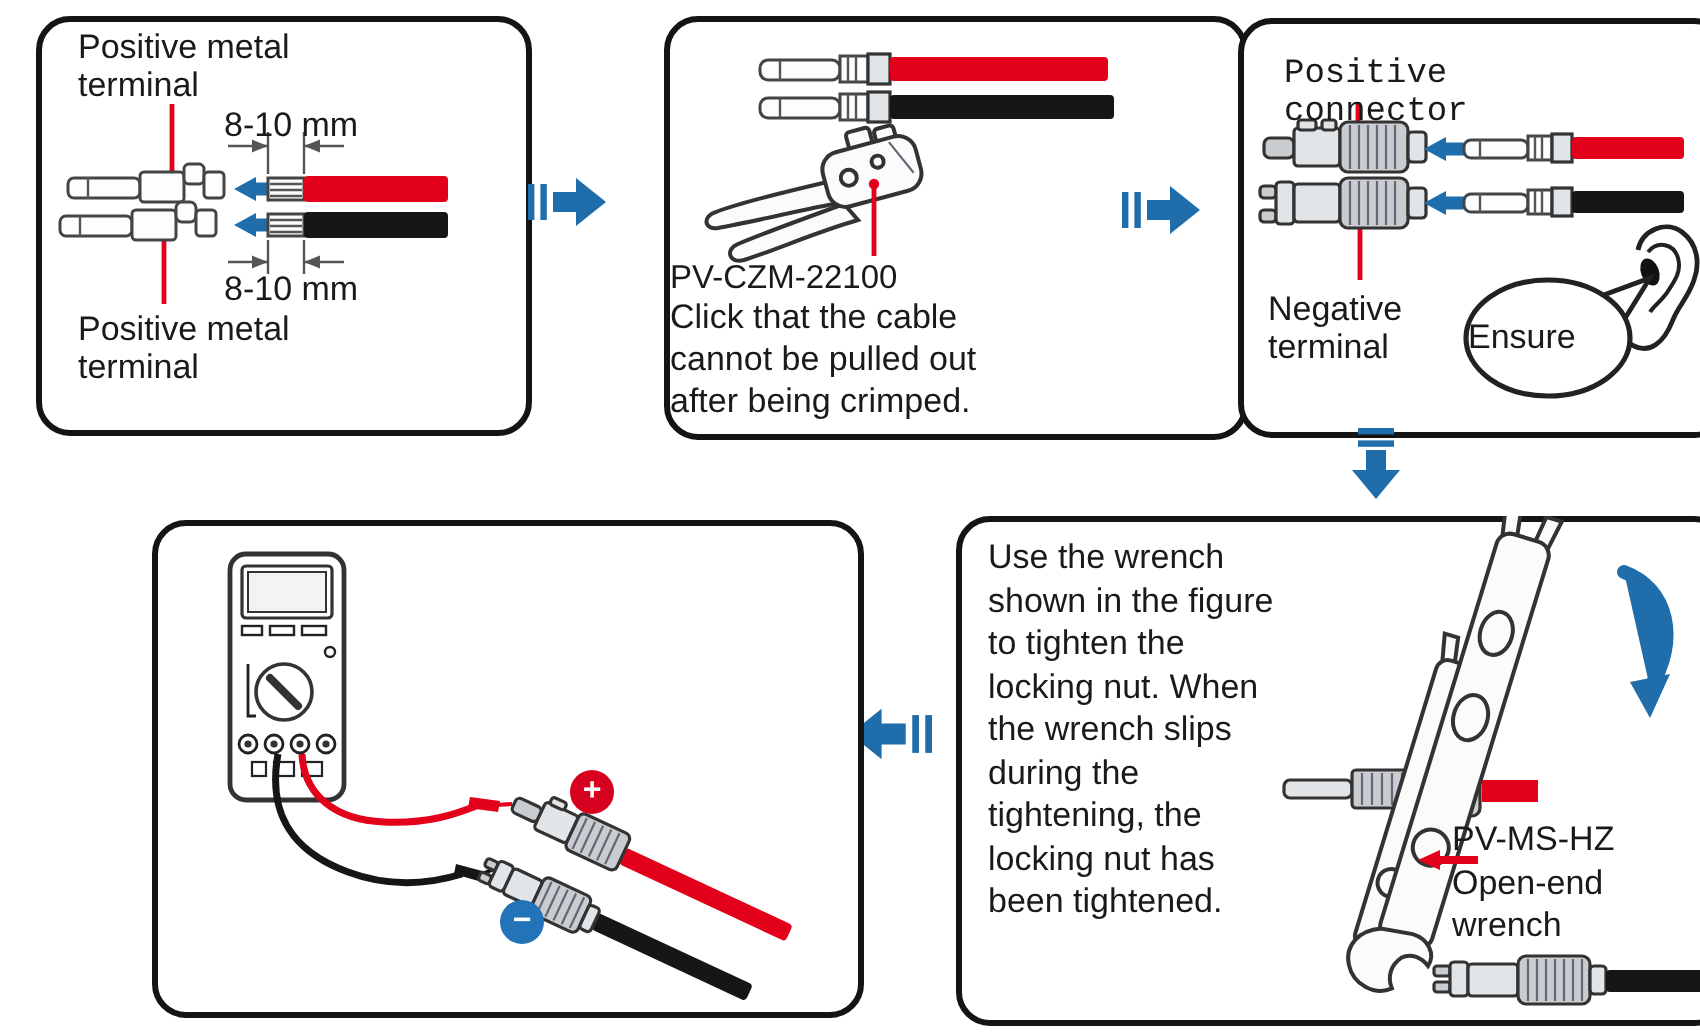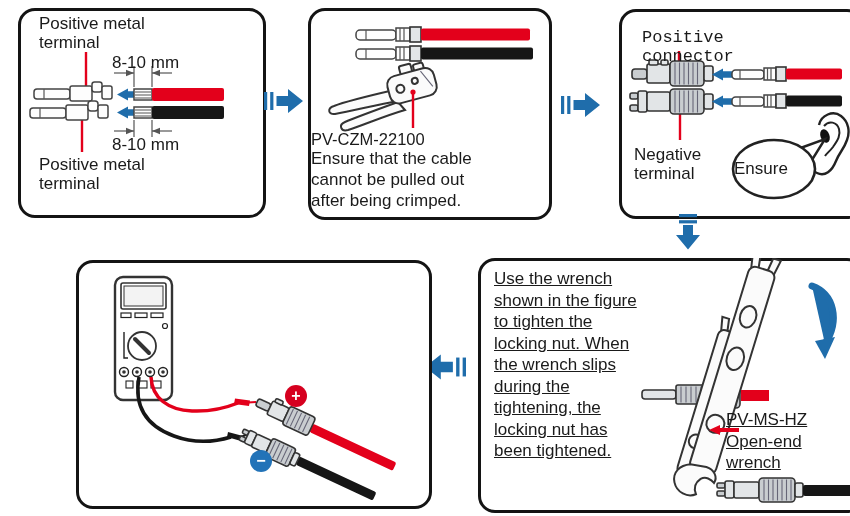--- a/index.html
+++ b/index.html
@@ -8,21 +8,21 @@
   }
   html,body{margin:0;padding:0;background:#fff;}
   .stage{
     position:relative;width:850px;height:516px;background:#fff;overflow:hidden;
     font-family:"Liberation Sans", sans-serif;color:var(--c-ink);
   }
   .panel{position:absolute;background:#fff;border:3px solid #141414;border-radius:17px;margin-left:12px;}
   .art{position:absolute;left:-3px;top:-3px;}
   .lbl{position:absolute;white-space:pre-line;font-size:17px;line-height:19px;color:var(--c-ink);}
   .center{text-align:left;}
-  .lh21{line-height:21px;} .lh215{line-height:21.5px;text-decoration:underline;} .lh22{line-height:22px;}
+  .lh21{line-height:21px;} .lh215{line-height:21.5px;} .lh22{line-height:22px;}
   .fs16{font-size:16.5px;}
   .flow{position:absolute;}
   .badge{position:absolute;width:22px;height:22px;border-radius:50%;color:#fff;
          font-weight:bold;font-size:16px;line-height:21px;text-align:center;}
   .badge.plus{background:var(--c-badge-red);}
   .badge.minus{background:var(--c-badge-blue);}
   
   .f-blue{fill:var(--c-blue);} .f-red{fill:var(--c-red);} .f-black{fill:var(--c-black);}
   .s-red{stroke:var(--c-red);fill:none;}
   .outline{stroke:#444;stroke-width:1.5;fill:#fdfdfd;}
@@ -101,21 +101,21 @@
   <div class="flow" style="left:264px;top:87px;width:40px;height:28px;">
     <svg width="40" height="28" viewBox="0 0 40 28">
       <g class="f-blue">
         <rect x="0" y="5" width="3.2" height="18"></rect>
           <rect x="6.2" y="5" width="3.2" height="18"></rect>
         <polygon points="12.5,9 24,9 24,2 39,14 24,26 24,19 12.5,19"></polygon>
       </g>
     </svg>
   </div>
 
-  <div class="panel" style="left:296px;top:8px;width:238px;height:206px;">
+  <div class="panel" style="left:320px;top:8px;width:238px;height:206px;padding-left:48px;">
     <svg class="art" width="238" height="206" viewBox="0 0 238 206">
 
       <g>
         <rect x="48" y="22" width="40" height="10" rx="4" class="outline"></rect>
         <line x1="58" y1="22" x2="58" y2="32" class="dim"></line>
         <rect x="88" y="20" width="14" height="13" class="outline"></rect>
         <path d="M92,20 V33 M96,20 V33" class="dim"></path>
         <rect x="102" y="19" width="11" height="15" class="metal-lt"></rect>
       </g>
       <rect x="113" y="20.5" width="109" height="12" rx="2" class="f-red"></rect>
@@ -140,21 +140,21 @@
           <circle cx="108" cy="74" r="3" class="wrench"></circle>
           <path d="M116,66 L124,84" class="rib"></path>
         </g>
       </g>
       <g>
         <line x1="105" y1="84" x2="105" y2="120" class="s-red" stroke-width="2.4"></line>
         <circle cx="105" cy="84" r="2.6" class="f-red"></circle>
       </g>
     </svg>
     <div class="lbl center fs16" style="left:0;width:100%;top:119px;">PV-CZM-22100</div>
-    <div class="lbl center lh21" style="left:0;width:100%;top:137px;">Ensure that the cable
+    <div class="lbl center lh21" style="left:0;width:100%;top:137px;">Click that the cable
 cannot be pulled out
 after being crimped.</div>
   </div>
 
   <div class="flow" style="left:561px;top:91px;width:40px;height:28px;">
     <svg width="40" height="28" viewBox="0 0 40 28">
       <g class="f-blue">
         <rect x="0" y="5" width="3.2" height="18"></rect>
           <rect x="6.2" y="5" width="3.2" height="18"></rect>
         <polygon points="12.5,9 24,9 24,2 39,14 24,26 24,19 12.5,19"></polygon>

